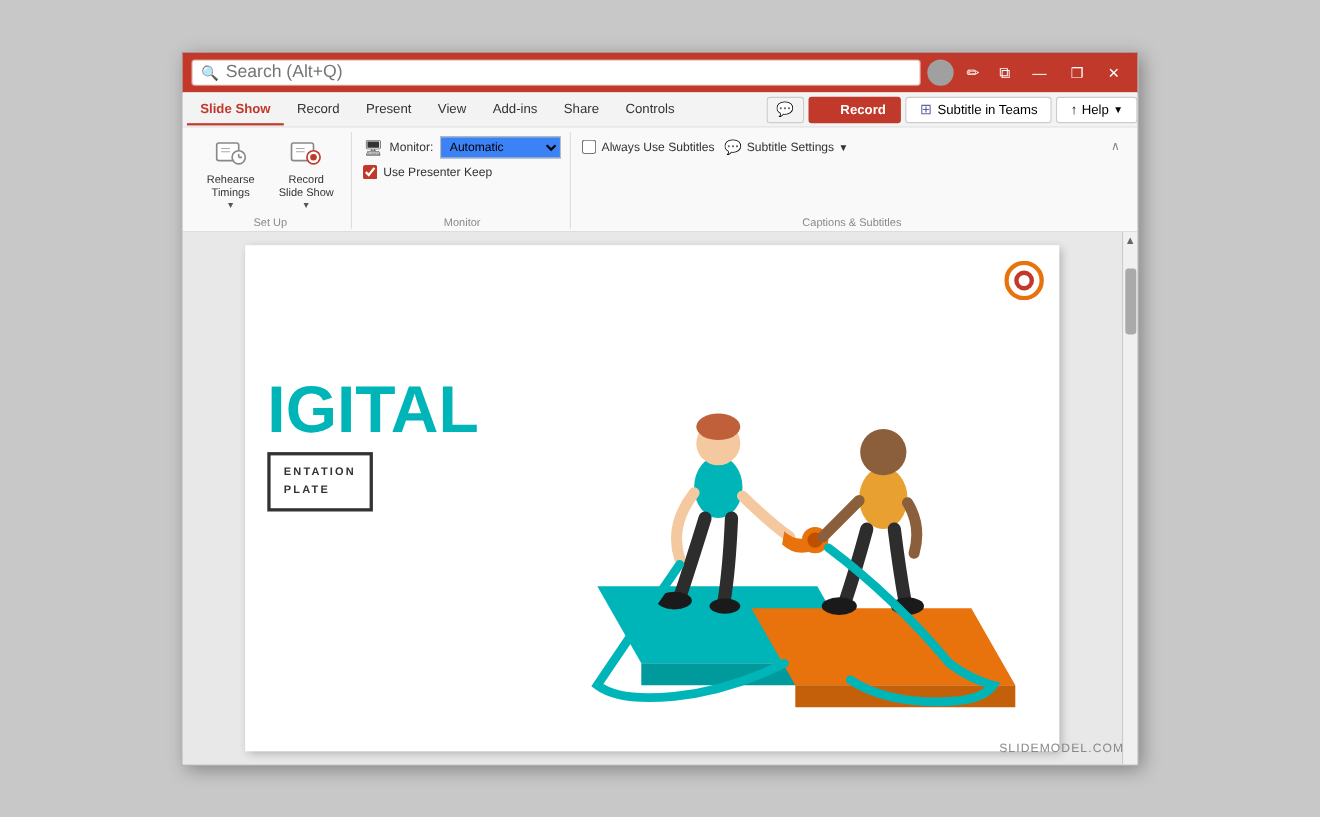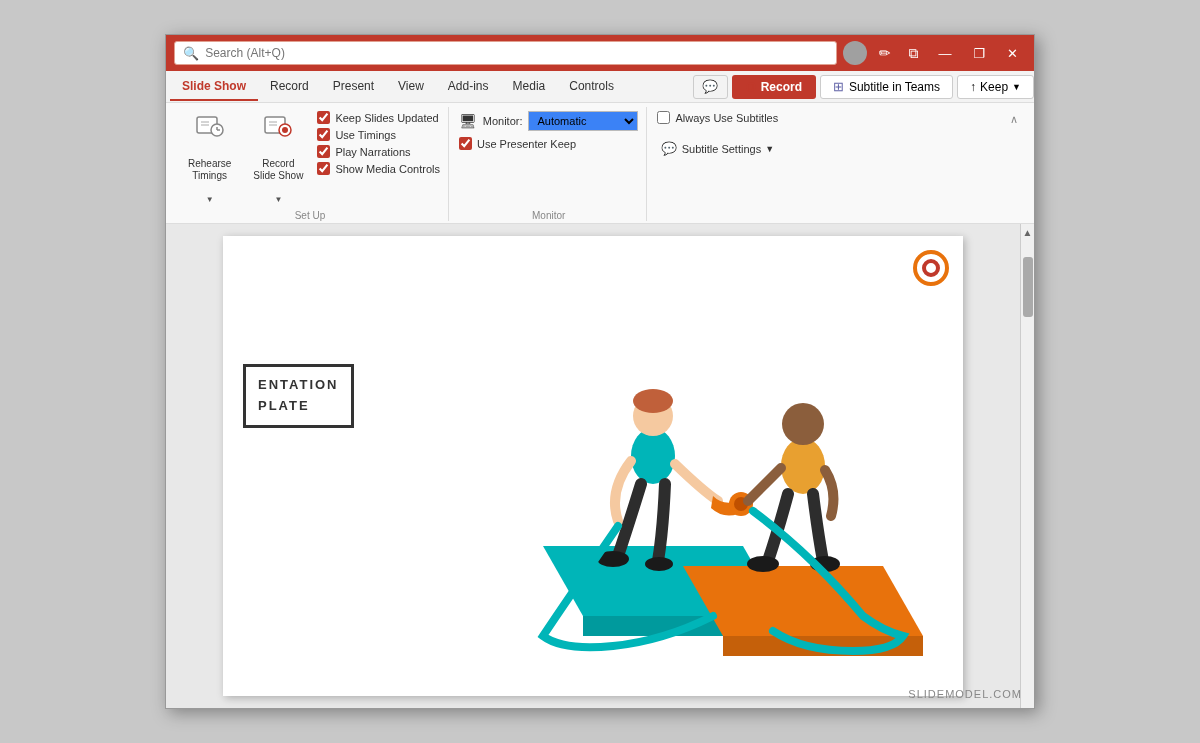--- a/index.html
+++ b/index.html
@@ -42,21 +42,21 @@
       display: flex;
       align-items: center;
       padding: 0 8px;
       gap: 6px;
       height: 24px;
     }
 
     .search-bar input {
       border: none;
       outline: none;
-      font-size: 12px;
+      font-size: 16px;
       color: #888;
       width: 100%;
       background: transparent;
     }
 
     .title-bar-right {
       display: flex;
       align-items: center;
       gap: 6px;
     }
@@ -212,21 +212,21 @@
     
     .big-btn {
       display: flex;
       flex-direction: column;
       align-items: center;
       justify-content: flex-start;
       padding: 4px 8px;
       cursor: pointer;
       border-radius: 3px;
       min-width: 44px;
-      gap: 15px;
+      gap: 2px;
     }
 
     .big-btn-icon {
       width: 32px;
       height: 32px;
       display: flex;
       align-items: center;
       justify-content: center;
       font-size: 20px;
     }
@@ -289,22 +289,22 @@
       border: 1px solid #bbb;
       padding: 2px 4px;
       background: #3b82f6;
       min-width: 110px;
       cursor: pointer;
     }
 
     
     .captions-section {
       display: flex;
-      flex-direction: column;
-      gap: 15px;
+      flex-direction: row;
+      gap: 5px;
       padding: 4px 0;
       justify-content: center;
     }
 
     .captions-check {
       display: flex;
       align-items: center;
       gap: 5px;
       font-size: 11px;
       color: #333;
@@ -394,21 +394,21 @@
     }
 
     .slide-subtitle-box {
       border: 3px solid #333;
       padding: 8px 12px;
       margin-top: 8px;
       display: inline-block;
     }
 
     .slide-subtitle-text {
-      font-size: 13px;
+      font-size: 10px;
       font-weight: 700;
       color: #333;
       letter-spacing: 2px;
       line-height: 1.6;
     }
 
     
     .slide-illustration {
       position: absolute;
       right: 0;
@@ -501,40 +501,40 @@
       <span class="win-btn close">✕</span>
     </div>
   </div>
 
   <div class="ribbon-tabs">
     <div class="ribbon-tab active">Slide Show</div>
     <div class="ribbon-tab">Record</div>
     <div class="ribbon-tab">Present</div>
     <div class="ribbon-tab">View</div>
     <div class="ribbon-tab">Add-ins</div>
-    <div class="ribbon-tab">Media</div>
+    <div class="ribbon-tab">Share</div>
     <div class="ribbon-tab">Controls</div>
 
     <div class="ribbon-tab-right">
       <button class="message-icon">💬</button>
       <button class="record-btn">
         <span>
           <div class="record-ring">
               <div class="record-ring-inner"></div>
             </div>
         </span>
         <span>Record</span>
       </button>
       <button class="present-teams-btn">
         <span class="teams-purple" style="font-size:13px;">⊞</span>
         <span>Subtitle in Teams</span>
       </button>
       <button class="share-btn">
         <span style="font-size:12px;">↑</span>
-        <span>Keep</span>
+        <span>Help</span>
         <span style="font-size:9px;">▼</span>
       </button>
     </div>
   </div>
 
   <div class="ribbon-content">
 
     <div class="ribbon-group">
       <div class="ribbon-group-content">
 
@@ -560,38 +560,20 @@
               <circle cx="22" cy="18" r="6" fill="#fff" stroke="#c0392b" stroke-width="1.5"></circle>
               <circle cx="22" cy="18" r="3" fill="#c0392b"></circle>
               <line x1="6" y1="10" x2="14" y2="10" stroke="#aaa" stroke-width="1"></line>
               <line x1="6" y1="13" x2="14" y2="13" stroke="#aaa" stroke-width="1"></line>
             </svg>
           </div>
           <div class="big-btn-label">Record<br>Slide Show</div>
           <div class="big-btn-arrow">▼</div>
         </div>
 
-        <div class="ribbon-checks">
-          <label class="ribbon-check-item">
-            <input type="checkbox" checked="" style="">
-            <span>Keep Slides Updated</span>
-          </label>
-          <label class="ribbon-check-item">
-            <input type="checkbox" checked="" style="">
-            <span>Use Timings</span>
-          </label>
-          <label class="ribbon-check-item">
-            <input type="checkbox" checked="" style="">
-            <span>Play Narrations</span>
-          </label>
-          <label class="ribbon-check-item">
-            <input type="checkbox" checked="" style="">
-            <span>Show Media Controls</span>
-          </label>
-        </div>
       </div>
       <div class="ribbon-group-label">Set Up</div>
     </div>
 
     <div class="ribbon-group">
       <div class="ribbon-group-content">
         <div class="monitor-section">
           <div class="monitor-row">
             <span style="font-size:14px;">🖥</span>
             <span>Monitor:</span>
@@ -615,39 +597,41 @@
             <input type="checkbox" style="">
             <span>Always Use Subtitles</span>
           </label>
           <button class="subtitle-settings-btn">
             <span style="font-size:13px;">💬</span>
             <span>Subtitle Settings</span>
             <span style="font-size:9px;">▼</span>
           </button>
         </div>
       </div>
+      <div class="ribbon-group-label">Captions &amp; Subtitles</div>
       <span class="ribbon-collapse">∧</span>
     </div>
 
   </div>
 
   <div class="slide-area">
     <div class="slide-container">
       <div class="slide">
 
         <div class="slide-bg"></div>
 
         <div class="slide-logo">
           <svg width="36" height="36" viewBox="0 0 36 36">
             <circle cx="18" cy="18" r="16" fill="none" stroke="#e8720c" stroke-width="4"></circle>
             <circle cx="18" cy="18" r="7" fill="none" stroke="#c0392b" stroke-width="4"></circle>
           </svg>
         </div>
 
         <div class="slide-text-content">
+          <div class="slide-title-digital">IGITAL</div>
           <div class="slide-subtitle-box">
             <div class="slide-subtitle-text">ENTATION<br>PLATE</div>
           </div>
         </div>
 
         <div class="slide-illustration">
           <svg width="500" height="460" viewBox="0 0 500 460" xmlns="http://www.w3.org/2000/svg">
 
             <polygon points="80,310 280,310 320,380 120,380" fill="#00b5b8"></polygon>
             <polygon points="120,380 320,380 320,400 120,400" fill="#009a9d"></polygon>

